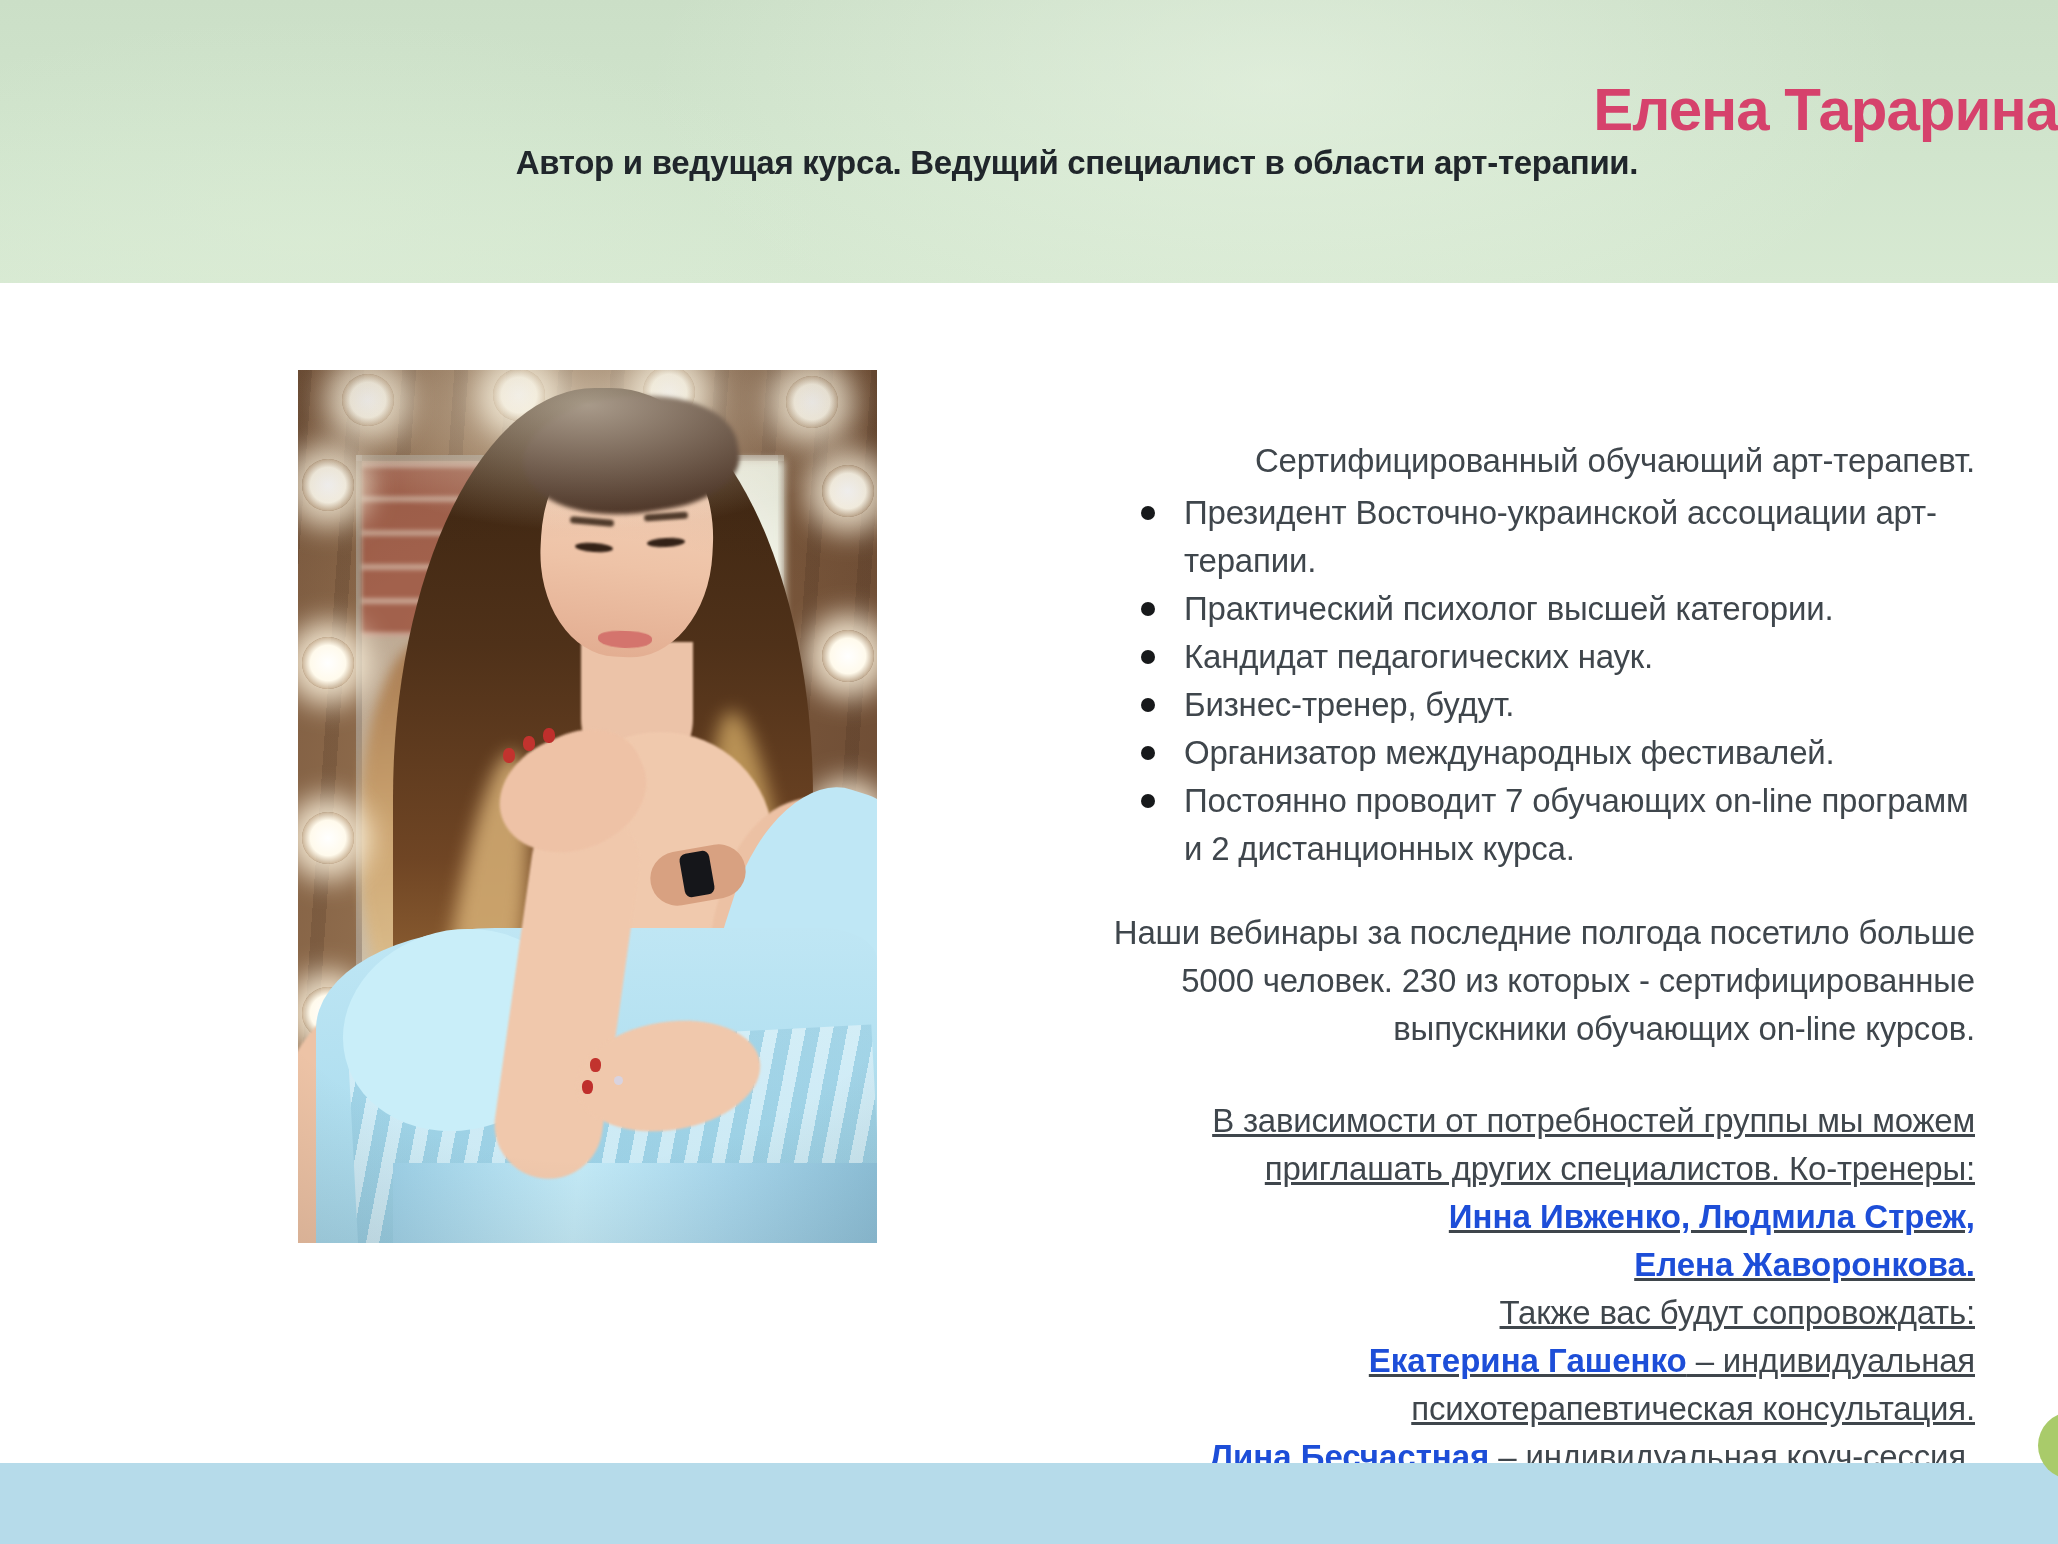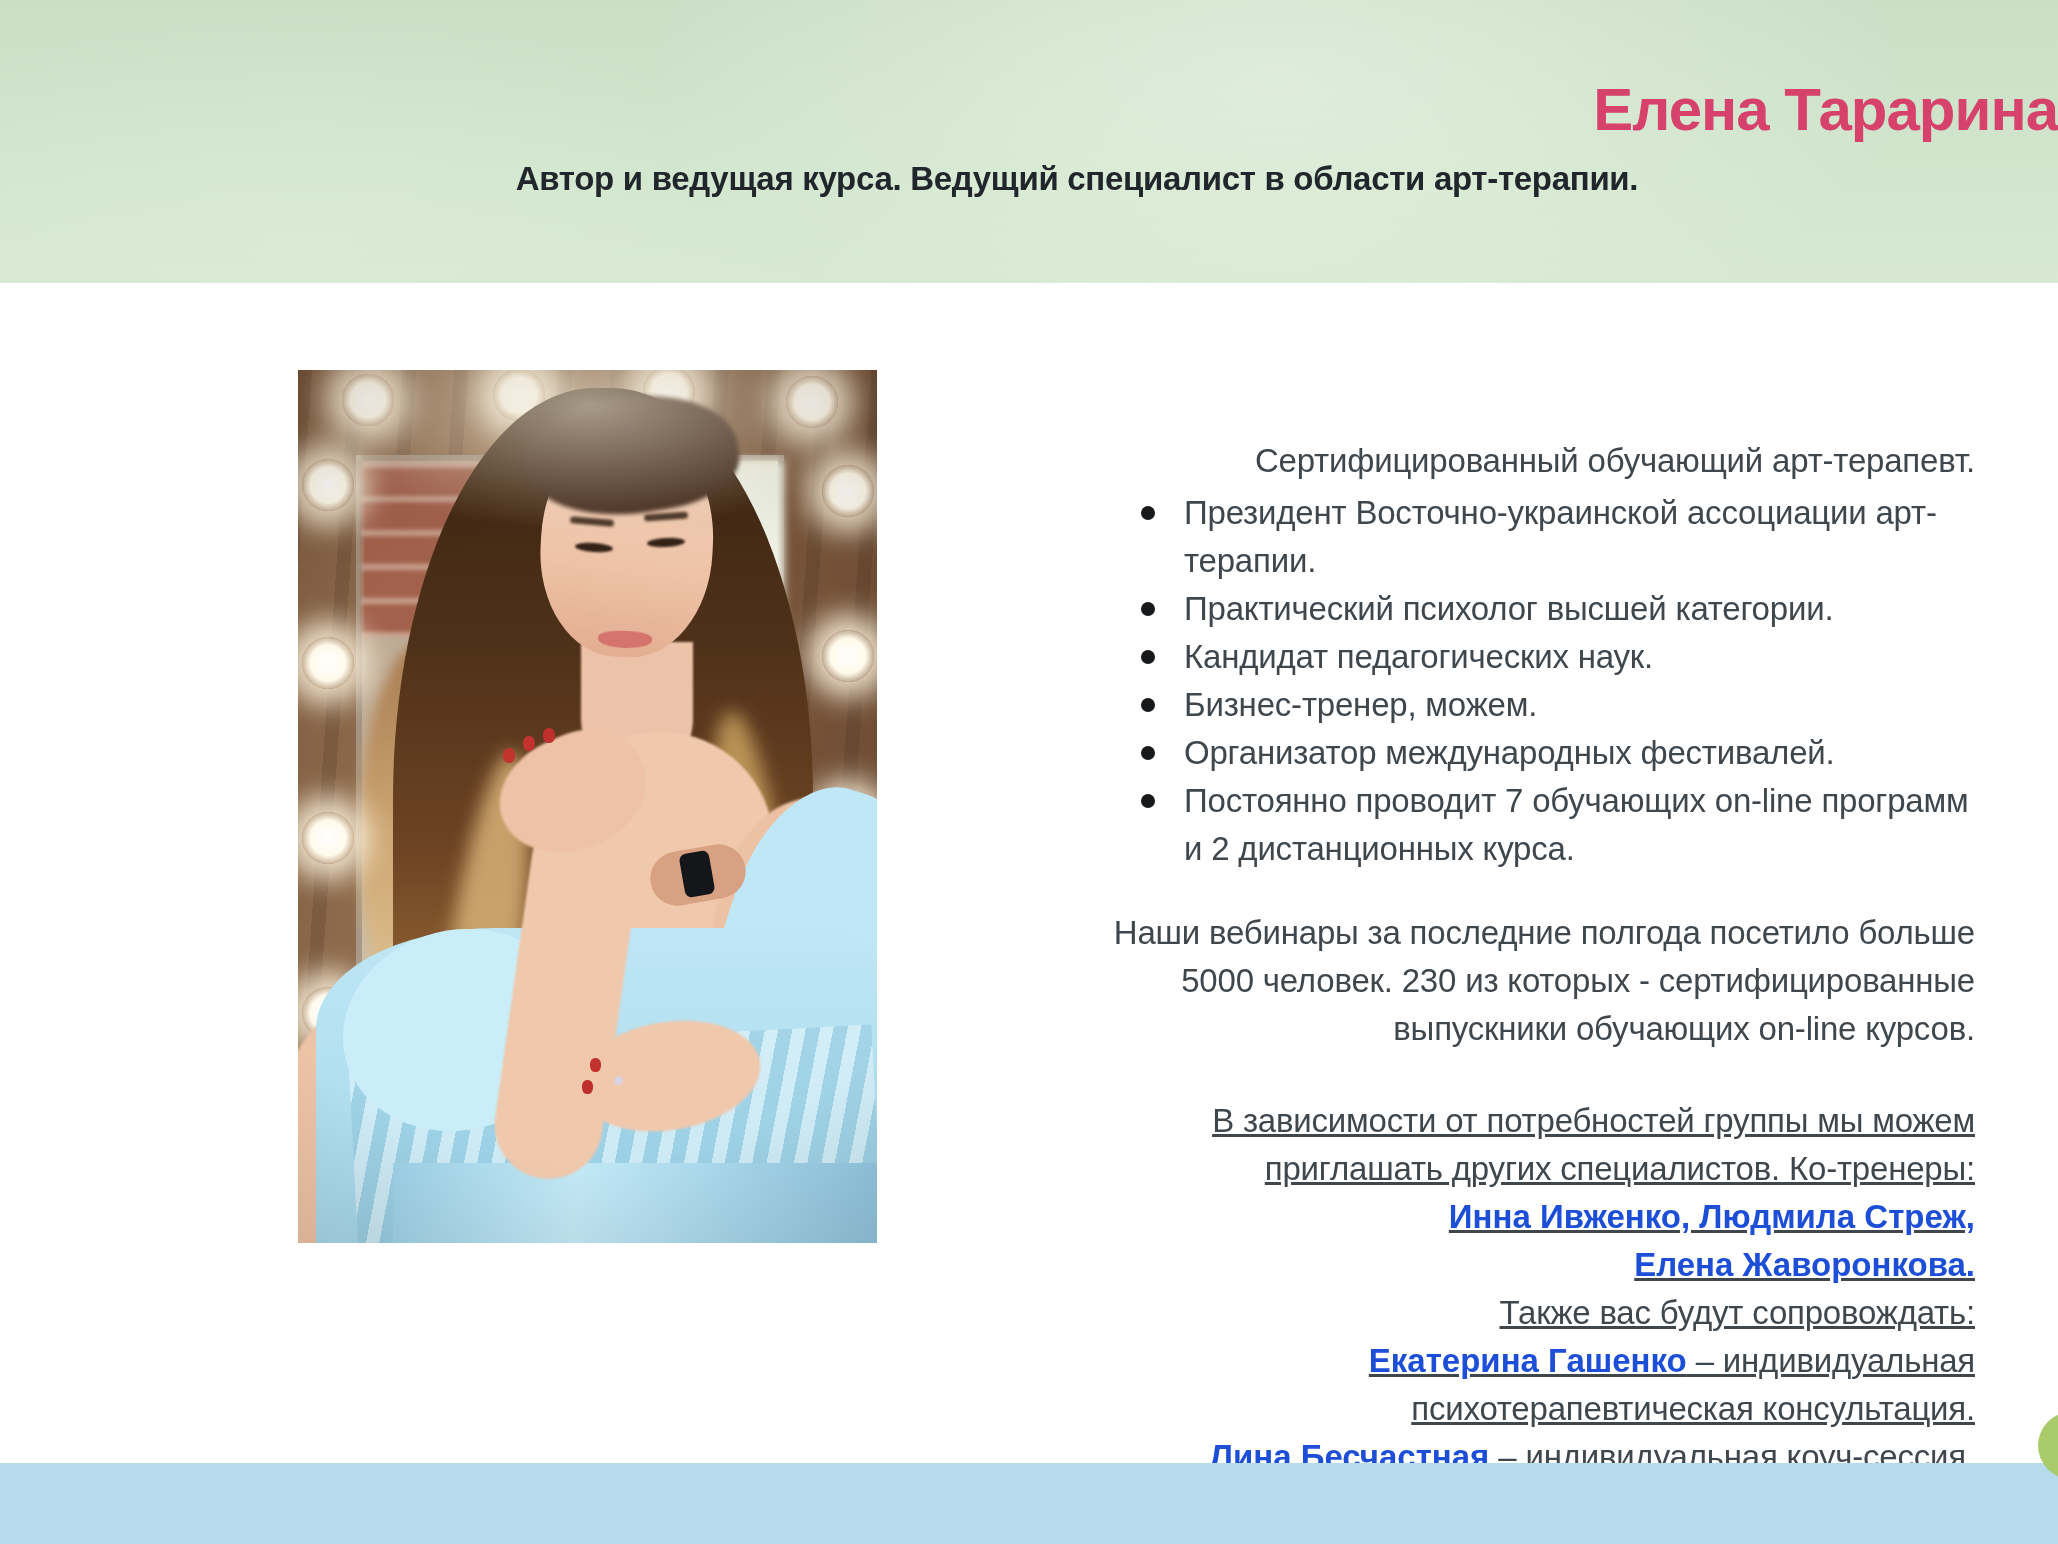--- a/index.html
+++ b/index.html
@@ -16,21 +16,21 @@
       radial-gradient(ellipse 900px 420px at 62% 30%, rgba(236,246,231,0.55) 0%, rgba(236,246,231,0) 70%),
       radial-gradient(ellipse 700px 300px at 15% 85%, rgba(222,238,216,0.45) 0%, rgba(222,238,216,0) 75%),
       linear-gradient(180deg,#cbdfc7 0%, #d1e5cd 55%, #d7e9d2 100%);
   }
   .hero-inner { position:absolute; left:96px; right:0; top:0; text-align:center; }
   .hero-title {
     margin:0; position:relative; top:70px;
     font-size:60px; line-height:80px; font-weight:700; letter-spacing:-1px;
   }
   .hero-subtitle {
-    margin:0; position:relative; top:78px;
+    margin:0; position:relative; top:62px;
     font-size:33px; line-height:42px; font-weight:700; color:#20262b; letter-spacing:-0.3px;
   }
 
   
   .photo {
     position:absolute; left:298px; top:370px; width:579px; height:873px;
     overflow:hidden; background:#7b5a40;
   }
   .photo * { position:absolute; }
   .wood {
@@ -207,21 +207,21 @@
     </div>
     <div class="photo-glow"></div>
   </div>
 
   <section class="about">
     <p class="intro">Сертифицированный обучающий арт-терапевт.</p>
     <ul class="bullets">
         <li><span class="dot"></span><span>Президент Восточно-украинской ассоциации арт-терапии.</span></li>
         <li><span class="dot"></span><span>Практический психолог высшей категории.</span></li>
         <li><span class="dot"></span><span>Кандидат педагогических наук.</span></li>
-        <li><span class="dot"></span><span>Бизнес-тренер, можем.</span></li>
+        <li><span class="dot"></span><span>Бизнес-тренер, будут.</span></li>
         <li><span class="dot"></span><span>Организатор международных фестивалей.</span></li>
         <li><span class="dot"></span><span>Постоянно проводит 7 обучающих on-line программ и 2 дистанционных курса.</span></li>
       </ul>
     <p class="para-webinars">Наши вебинары за последние полгода посетило больше<br>5000 человек.  230 из которых - сертифицированные<br>выпускники обучающих on-line курсов.</p>
     <p class="para-team"><span>В зависимости от потребностей группы мы можем</span><br><span>приглашать других специалистов. Ко-тренеры:</span><br><span class="b">Инна Ивженко, Людмила Стреж,</span><br><span class="b">Елена Жаворонкова.</span><br><span>Также вас будут сопровождать:</span><br><span class="b">Екатерина Гашенко</span><span> – индивидуальная</span><br><span>психотерапевтическая консультация.</span><br><span class="b">Лина Бесчастная</span><span> – индивидуальная коуч-сессия.</span></p>
   </section>
 
   <footer class="footer-strip" style="background: rgb(182, 219, 234);"></footer>
   <div class="fab-circle" style="background: rgb(169, 203, 106);"></div>
 

